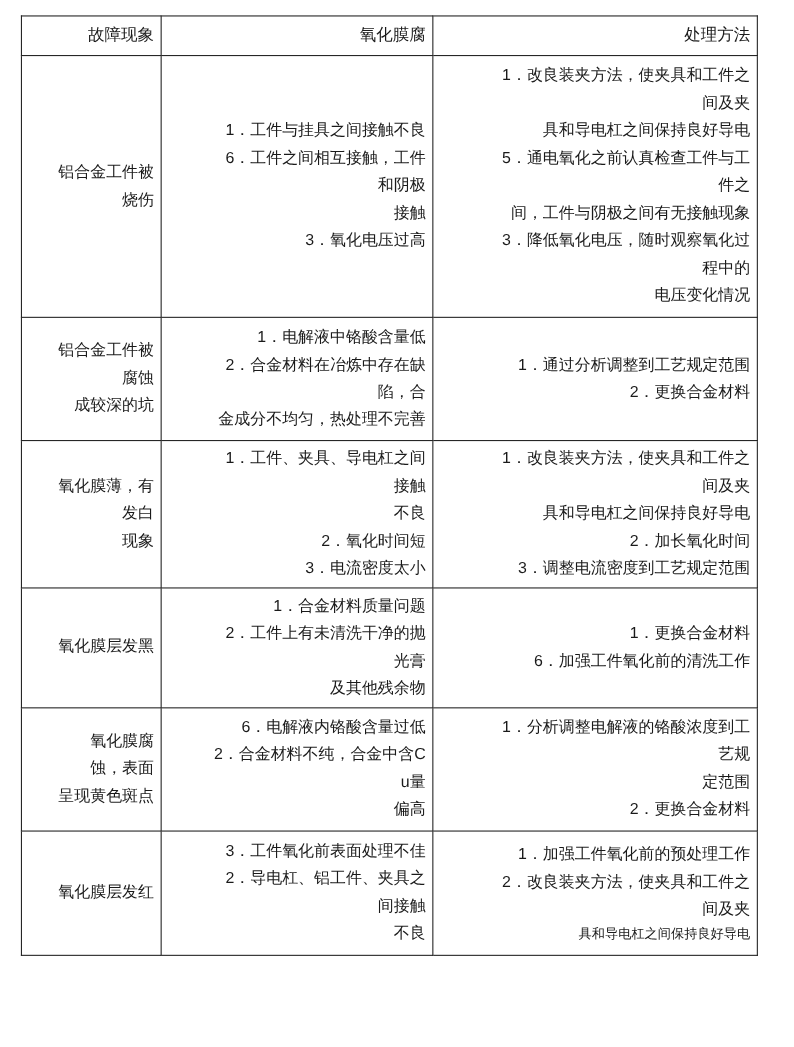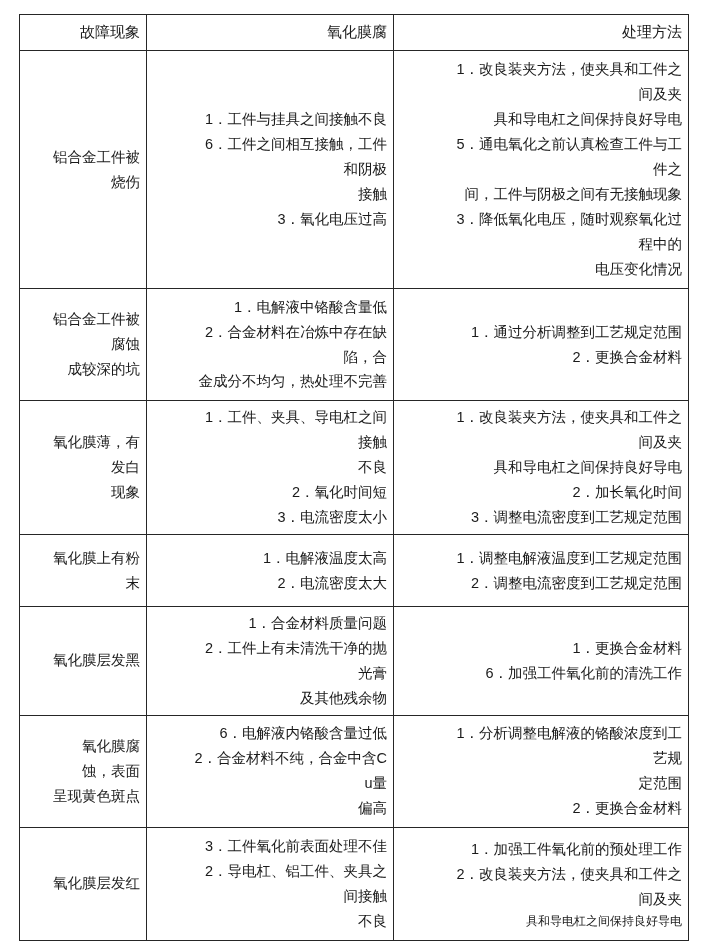--- a/index.html
+++ b/index.html
@@ -179,34 +179,20 @@
             <span class="ln">  3．电流密度太小</span>
           </td>
           <td class="col-remedy">
             <span class="ln">  1．改良装夹方法，使夹具和工件之</span>
             <span class="ln">间及夹</span>
             <span class="ln">具和导电杠之间保持良好导电</span>
             <span class="ln">  2．加长氧化时间</span>
             <span class="ln">  3．调整电流密度到工艺规定范围</span>
           </td>
         </tr>
-        <tr class="r3">
-          <td class="col-phenomenon">
-            <span class="ln">氧化膜上有粉</span>
-            <span class="ln">末</span>
-          </td>
-          <td class="col-cause">
-            <span class="ln">1．电解液温度太高</span>
-            <span class="ln">2．电流密度太大</span>
-          </td>
-          <td class="col-remedy">
-            <span class="ln">  1．调整电解液温度到工艺规定范围</span>
-            <span class="ln">  2．调整电流密度到工艺规定范围</span>
-          </td>
-        </tr>
         <tr class="r4">
           <td class="col-phenomenon">
             <span class="ln">氧化膜层发黑</span>
           </td>
           <td class="col-cause">
             <span class="ln">  1．合金材料质量问题</span>
             <span class="ln">  2．工件上有未清洗干净的抛</span>
             <span class="ln">光膏</span>
             <span class="ln">及其他残余物</span>
           </td>

